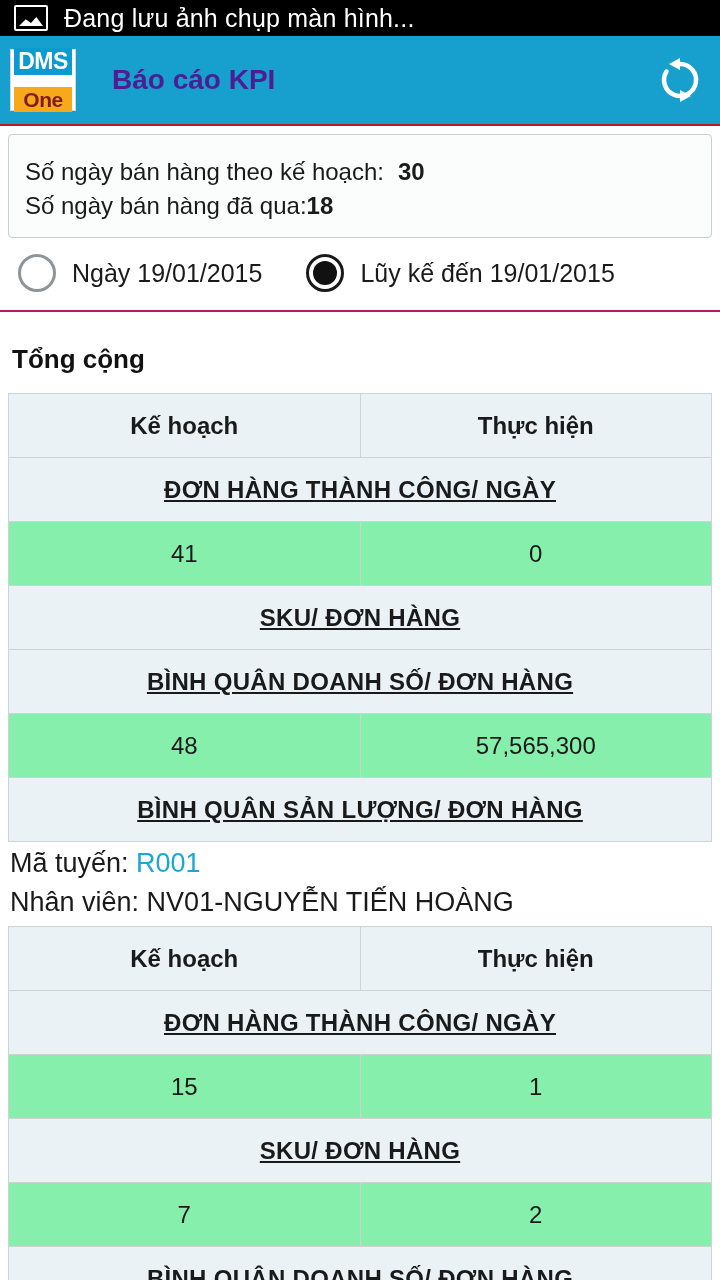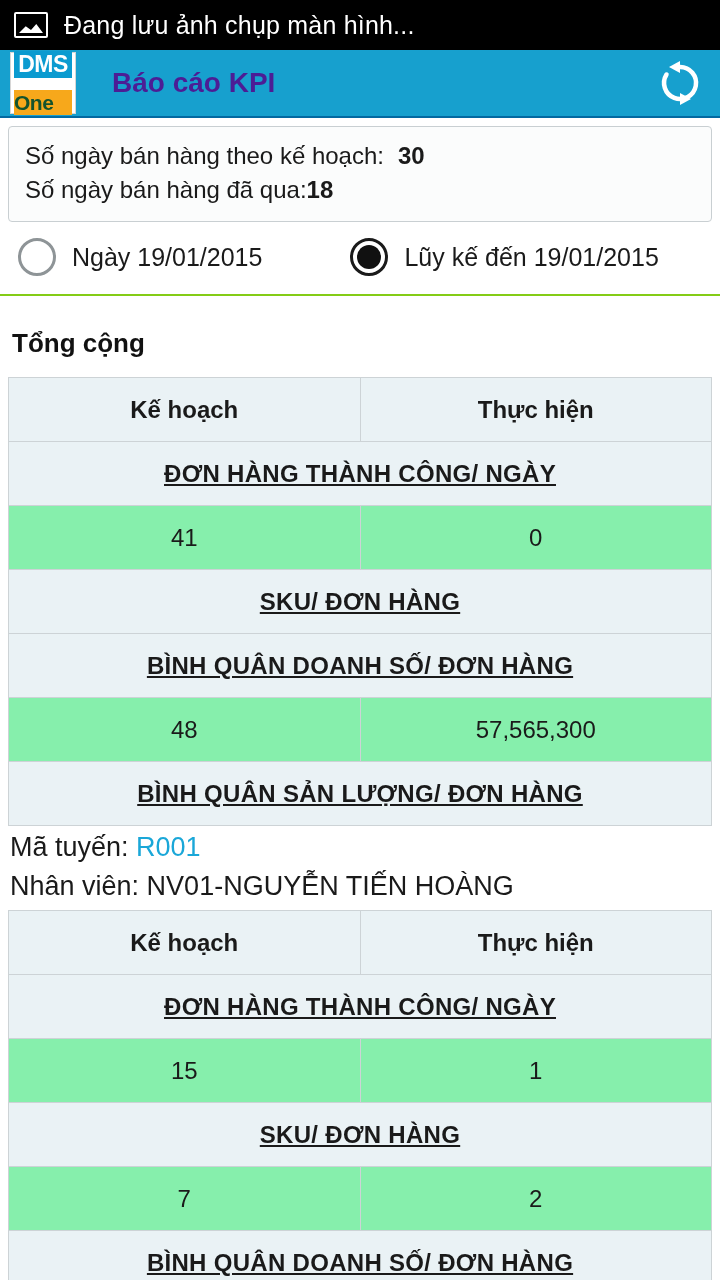--- a/index.html
+++ b/index.html
@@ -7,21 +7,21 @@
     margin: 0; padding: 0;
     width: 720px; height: 1280px;
     background: #ffffff;
     font-family: "Liberation Sans", sans-serif;
     overflow: hidden;
   }
   .screen { width: 720px; height: 1280px; position: relative; overflow: hidden; background:#fff; }
 
   
   .statusbar {
-    height: 50px;
+    height: 36px;
     background: #000000;
     display: flex;
     align-items: center;
     padding: 0 14px;
     color: #ffffff;
   }
   .statusbar .notif-icon {
     width: 34px; height: 26px;
     border: 2px solid #ffffff;
     border-radius: 2px;
@@ -38,26 +38,26 @@
     clip-path: polygon(0% 100%, 28% 38%, 50% 72%, 72% 18%, 100% 100%);
   }
   .statusbar .notif-text {
     font-size: 25px;
     letter-spacing: 0.2px;
     white-space: nowrap;
   }
 
   
   .actionbar {
-    height: 68px;
+    height: 90px;
     background: #17a0ce;
     display: flex;
     align-items: center;
     padding: 0 16px 0 10px;
-    border-bottom: 2px solid #0369a1;
+    border-bottom: 2px solid #b91c1c;
   }
   .logo {
     width: 66px; height: 62px;
     background: #ffffff;
     border: 1px solid #d6d6d6;
     display: flex;
     flex-direction: column;
     justify-content: center;
     align-items: stretch;
     padding: 3px;
@@ -67,25 +67,25 @@
     background: #0b9bd0;
     color: #ffffff;
     font-size: 23px;
     font-weight: bold;
     line-height: 27px;
     text-align: center;
     letter-spacing: -0.5px;
   }
   .logo .l2 {
     background: #f7a81b;
-    color: #14532d;
+    color: #7f1d1d;
     font-size: 21px;
     font-weight: bold;
     line-height: 25px;
-    text-align: left;
+    text-align: center;
     margin-top: 12px;
     letter-spacing: -0.5px;
   }
   .actionbar .title {
     color: #4c1d95;
     font-size: 28px;
     font-weight: bold;
     margin-left: 36px;
     flex: 1;
   }
@@ -98,37 +98,36 @@
 
   
   .summary-wrap {
     padding: 8px 8px 0 8px;
     background: #ffffff;
   }
   .summary {
     border: 1px solid #c9cfd2;
     border-radius: 4px;
     background: #fbfcfc;
-    padding: 12px 16px 14px 16px;
+    padding: 20px 16px 14px 16px;
   }
   .summary .row {
     font-size: 24px;
     color: #1a1a1a;
     line-height: 34px;
     white-space: nowrap;
   }
   .summary .row b { font-weight: bold; }
   .summary .row .sp { display: inline-block; width: 14px; }
 
   
   .radio-row {
     display: flex;
     padding: 16px 18px 18px 18px;
-    border-bottom: 2px solid #84cc16;
-    gap: 44px;
+    border-bottom: 2px solid #be185d;
   }
   .radio-item { display: flex; align-items: center; margin-right: 44px; }
   .radio {
     width: 38px; height: 38px;
     border-radius: 50%;
     border: 3px solid #8e9497;
     background: #ffffff;
     flex: none;
     position: relative;
   }

